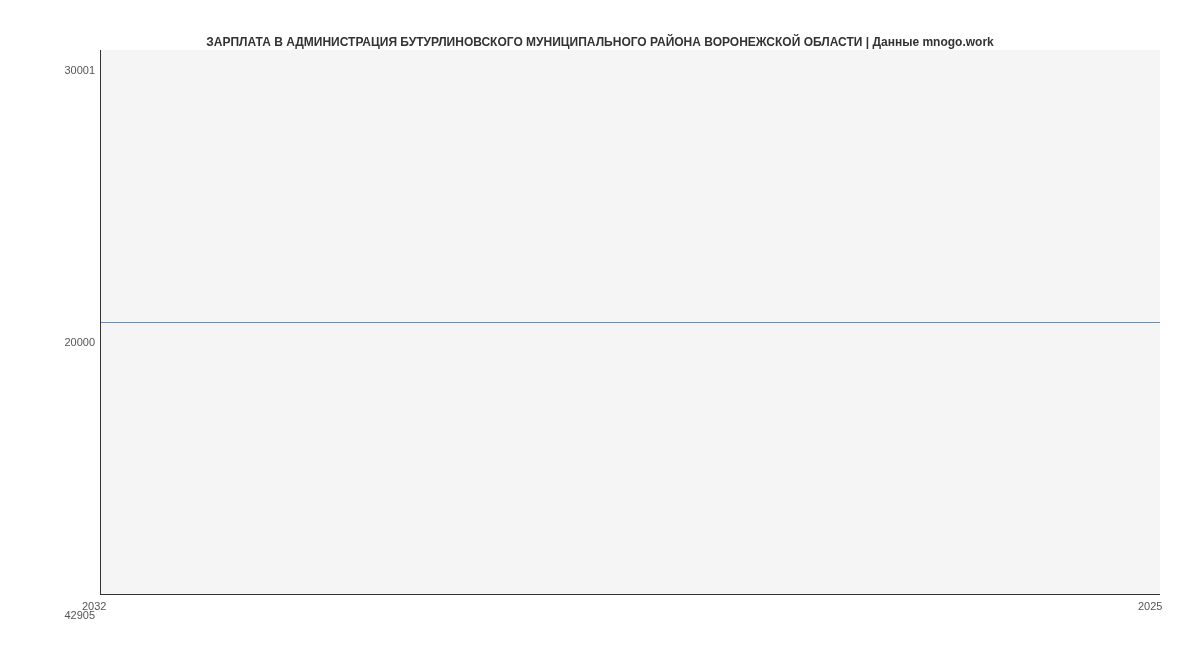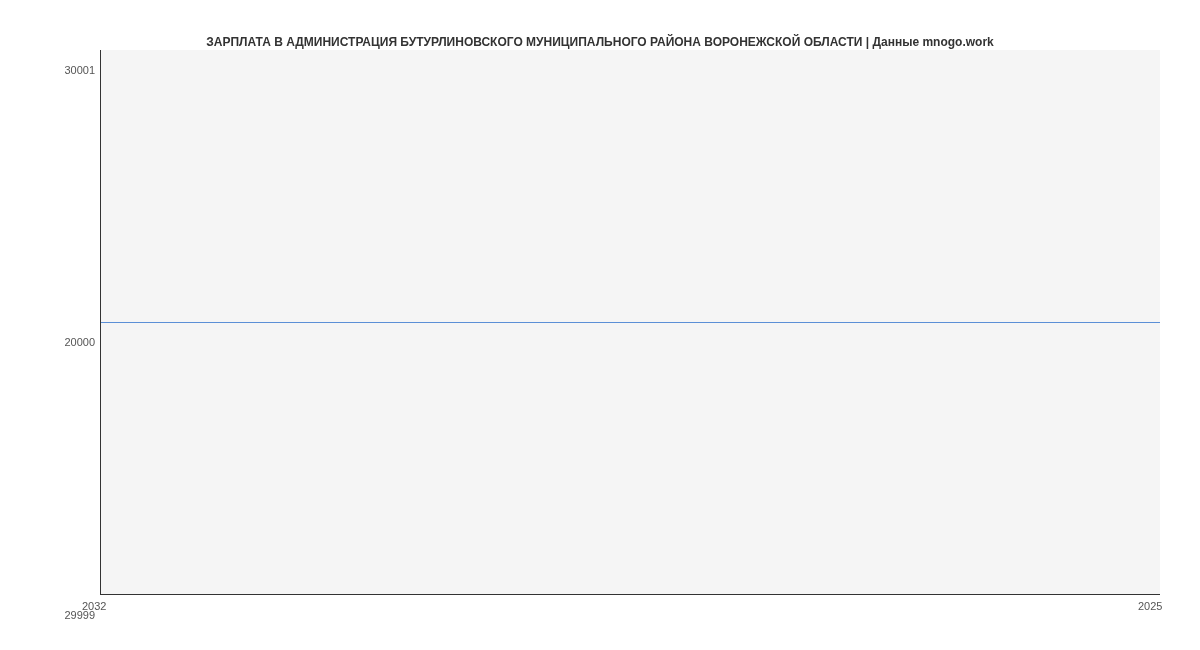--- a/index.html
+++ b/index.html
@@ -61,18 +61,18 @@
   </style>
 </head>
 <body>
 
 <div class="chart-title">ЗАРПЛАТА В АДМИНИСТРАЦИЯ БУТУРЛИНОВСКОГО МУНИЦИПАЛЬНОГО РАЙОНА ВОРОНЕЖСКОЙ ОБЛАСТИ | Данные mnogo.work</div>
 
 <div class="plot-area">
   <div class="data-line"></div>
 </div>
 
-<div class="y-tick y-tick-0">29999</div>
+<div class="y-tick y-tick-0">42905</div>
 <div class="y-tick y-tick-1">20000</div>
 <div class="y-tick y-tick-2">30001</div>
 
 <div class="x-tick x-tick-0">2032</div>
 <div class="x-tick x-tick-1">2025</div>
 
 </body></html>

